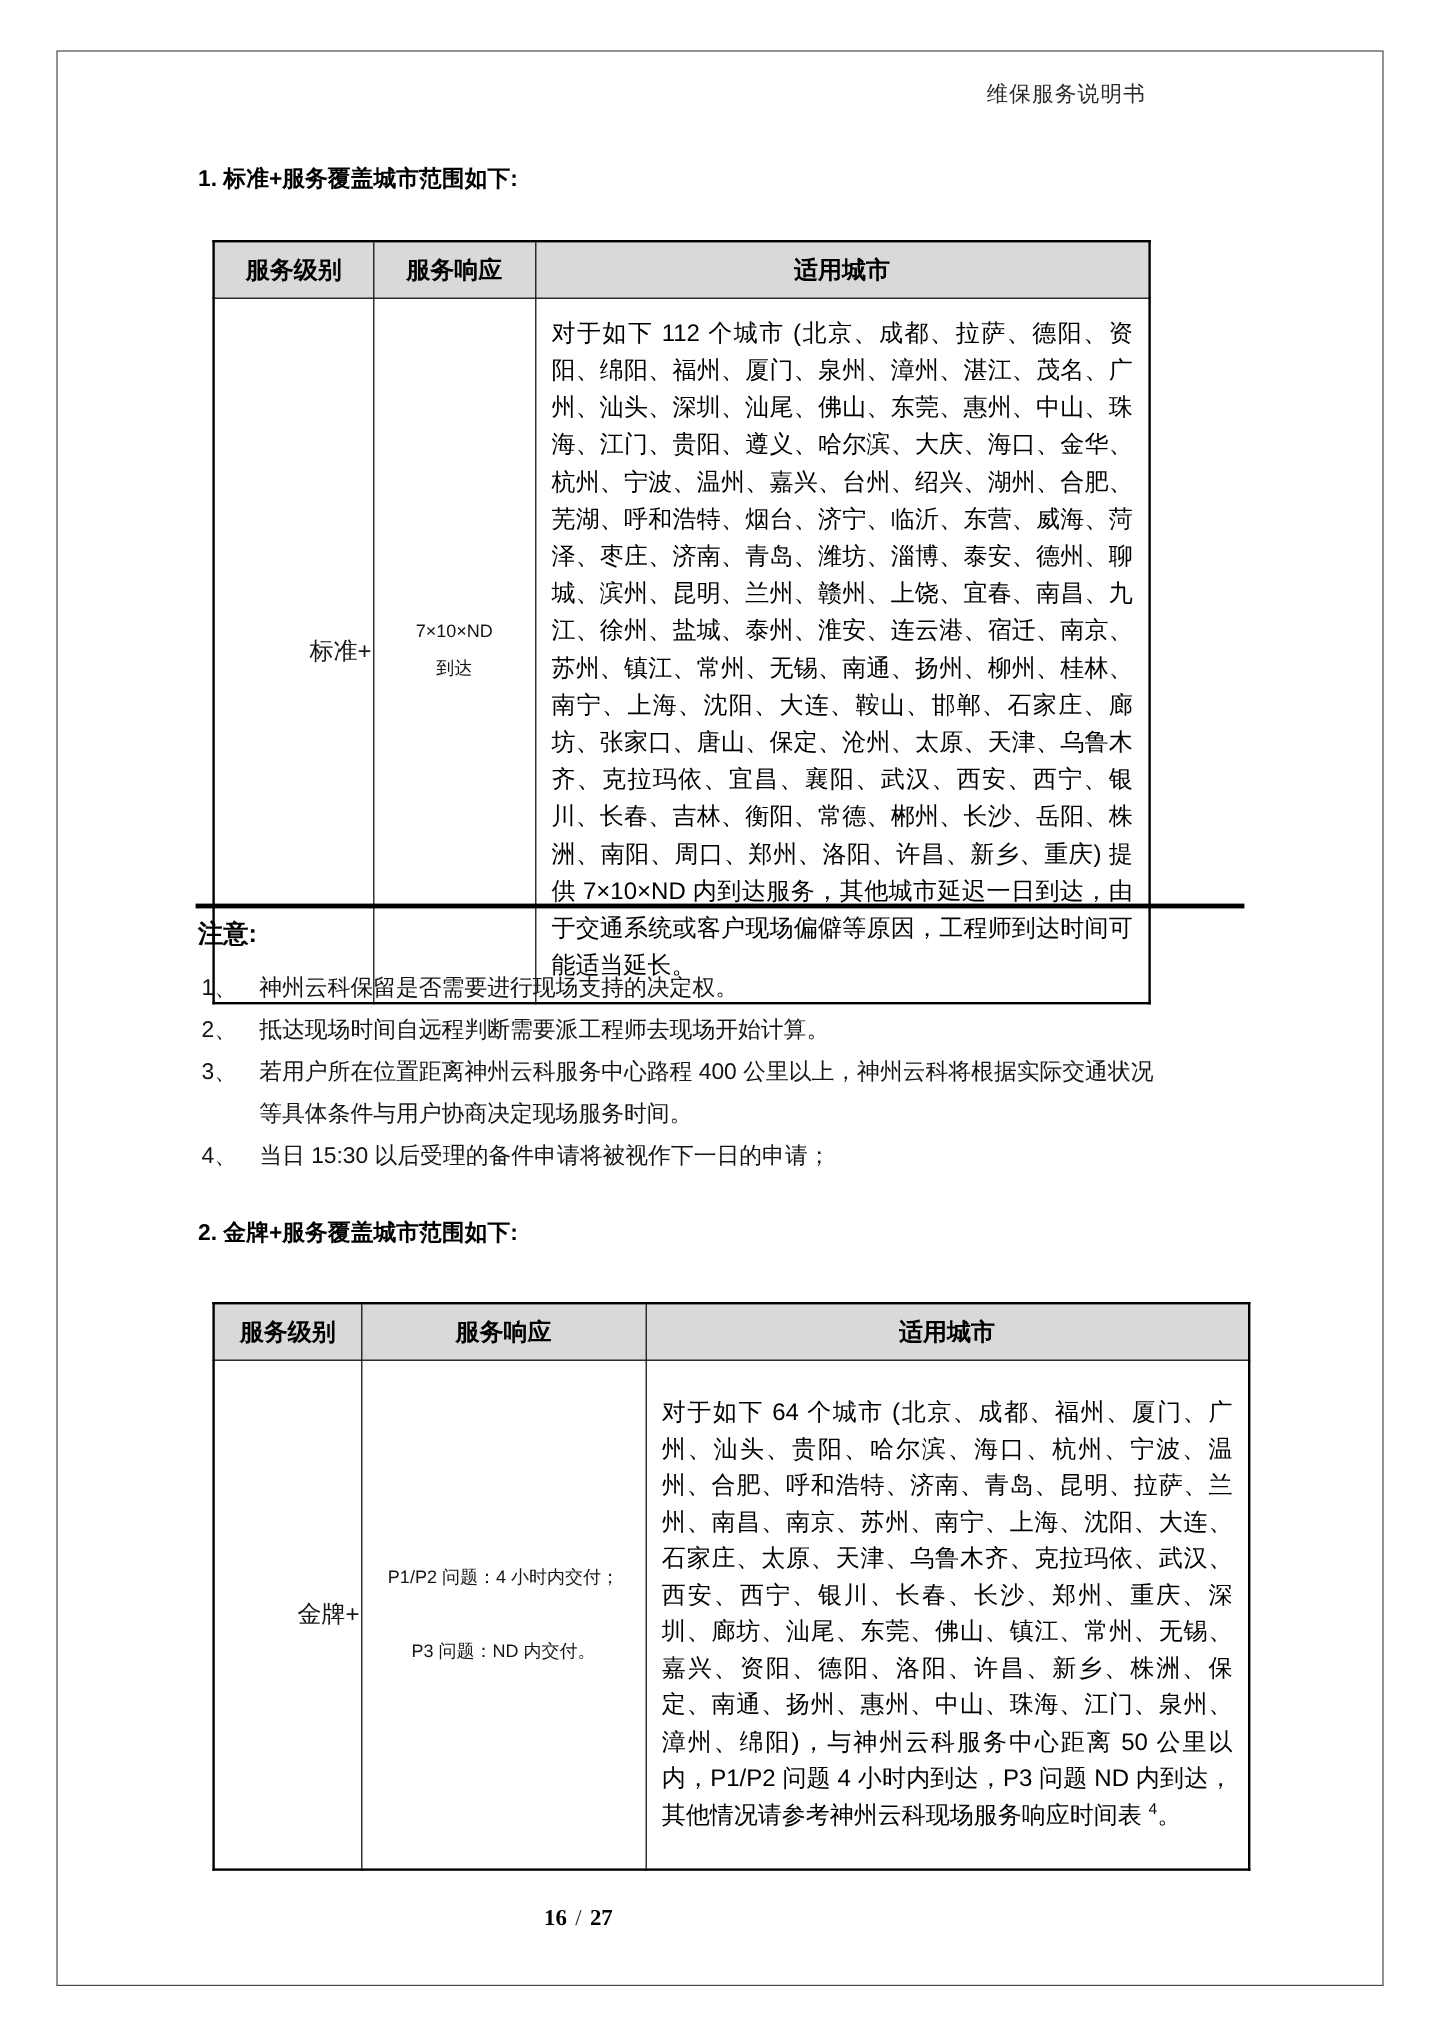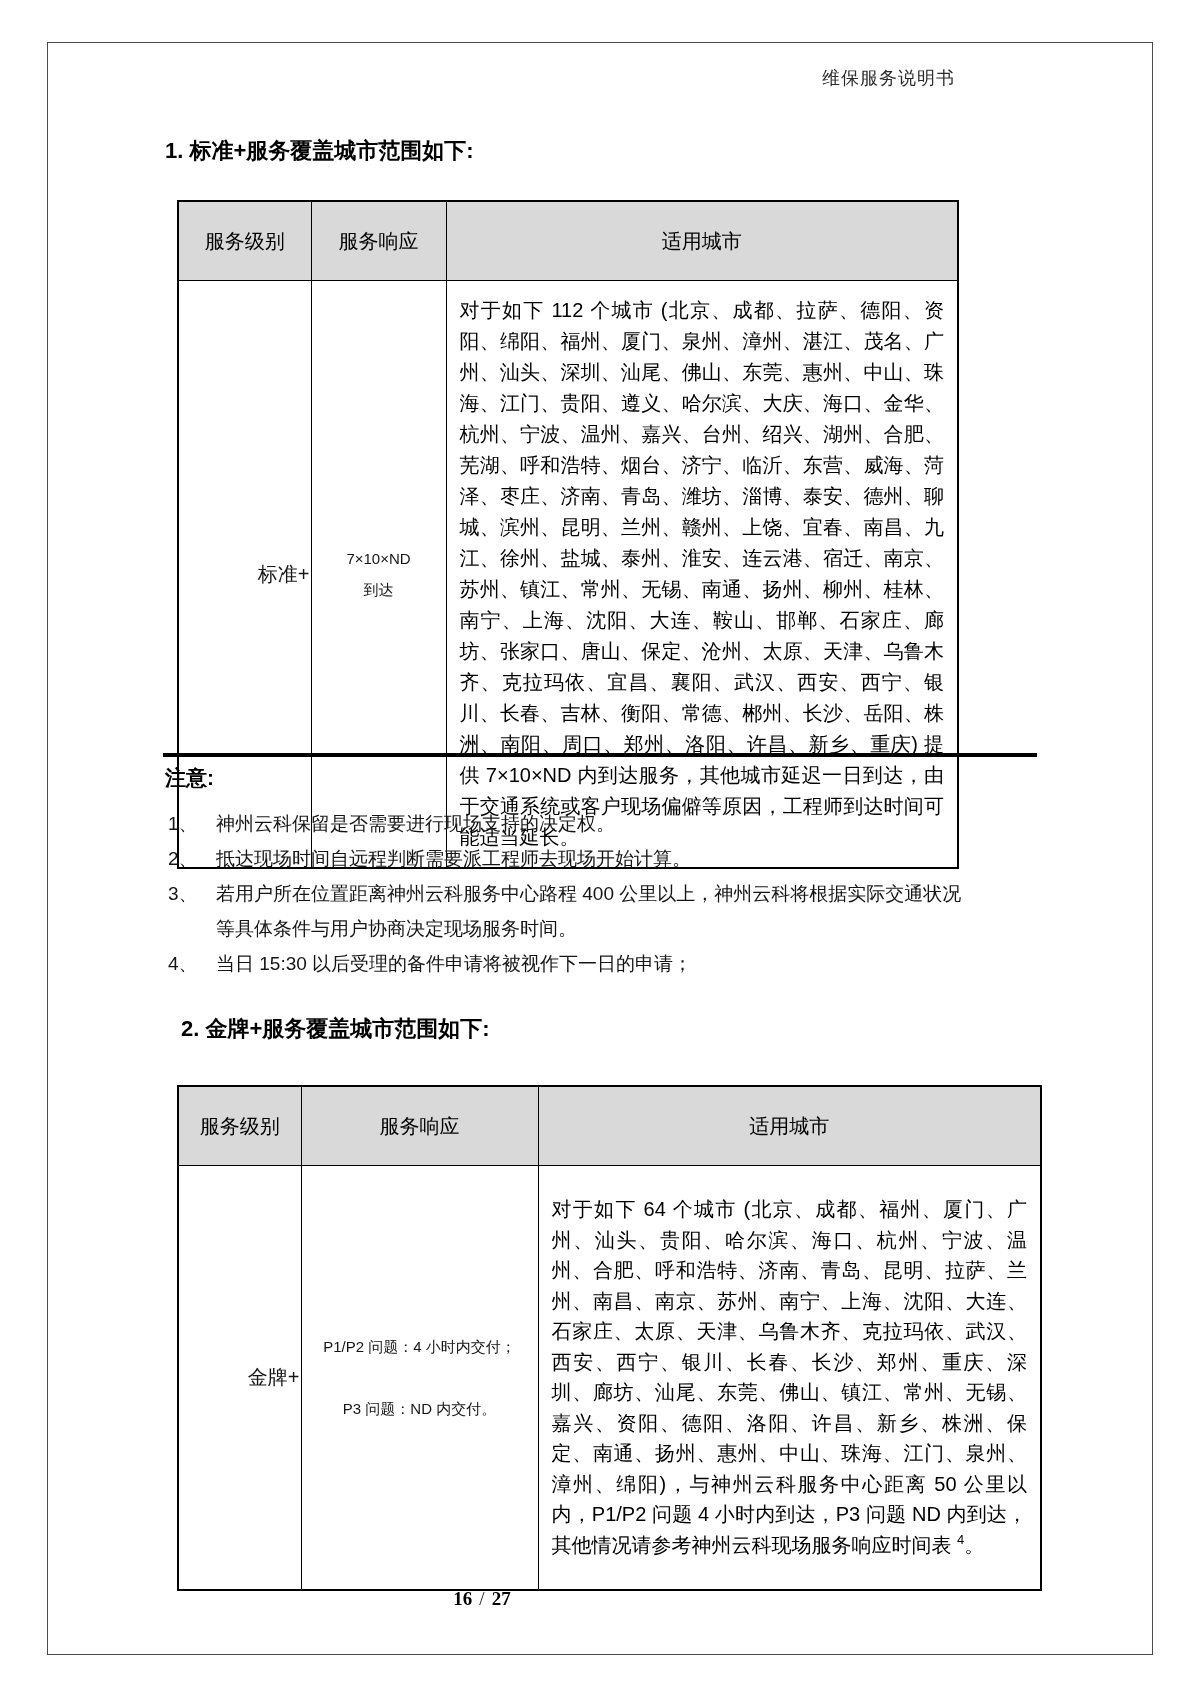--- a/index.html
+++ b/index.html
@@ -10,30 +10,30 @@
   }
   .frame{
     position:absolute;left:47px;top:42px;width:1104px;height:1611px;
     border:1px solid #4b4b4b;pointer-events:none;
   }
   .doc-header{
     position:absolute;top:66px;left:555px;width:400px;text-align:right;
     font-family:"Liberation Serif",serif;font-size:18px;color:#2b2b2b;letter-spacing:1px;
   }
   .sec-heading{
-    position:absolute;left:165px;margin:0;font-size:22px;font-weight:bold;color:#000;
+    position:absolute;left:165px;margin:0;font-size:19px;font-weight:bold;color:#000;
   }
   .sec1{top:136px;}
-  .sec2{top:1014px;margin-left:16px;}
+  .sec2{top:1014px;}
 
   table.svc{border-collapse:collapse;table-layout:fixed;position:absolute;background:#fff;
     border:2px solid #000;}
   table.svc th{
-    background:#d9d9d9;border:1.5px solid #000;font-size:20px;font-weight:normal;
-    height:46px;text-align:center;vertical-align:middle;padding:16px;color:#000;margin-left:48px;
+    background:#d9d9d9;border:1.5px solid #000;font-size:20px;font-weight:bold;
+    height:46px;text-align:center;vertical-align:middle;padding:0;color:#000;margin-left:48px;
   }
   table.svc td{border:1.5px solid #000;vertical-align:middle;}
   .t1{left:177px;top:200px;width:780px;}
   .t2{left:177px;top:1085px;width:863px;}
 
   td.lvl{text-align:right;font-size:20px;}
   td.resp{text-align:center;font-size:15px;line-height:31px;padding:0 8px;}
   .resp-gap{height:31px;}
   td.cities{
     padding:14px 13px;font-size:20px;line-height:31px;

